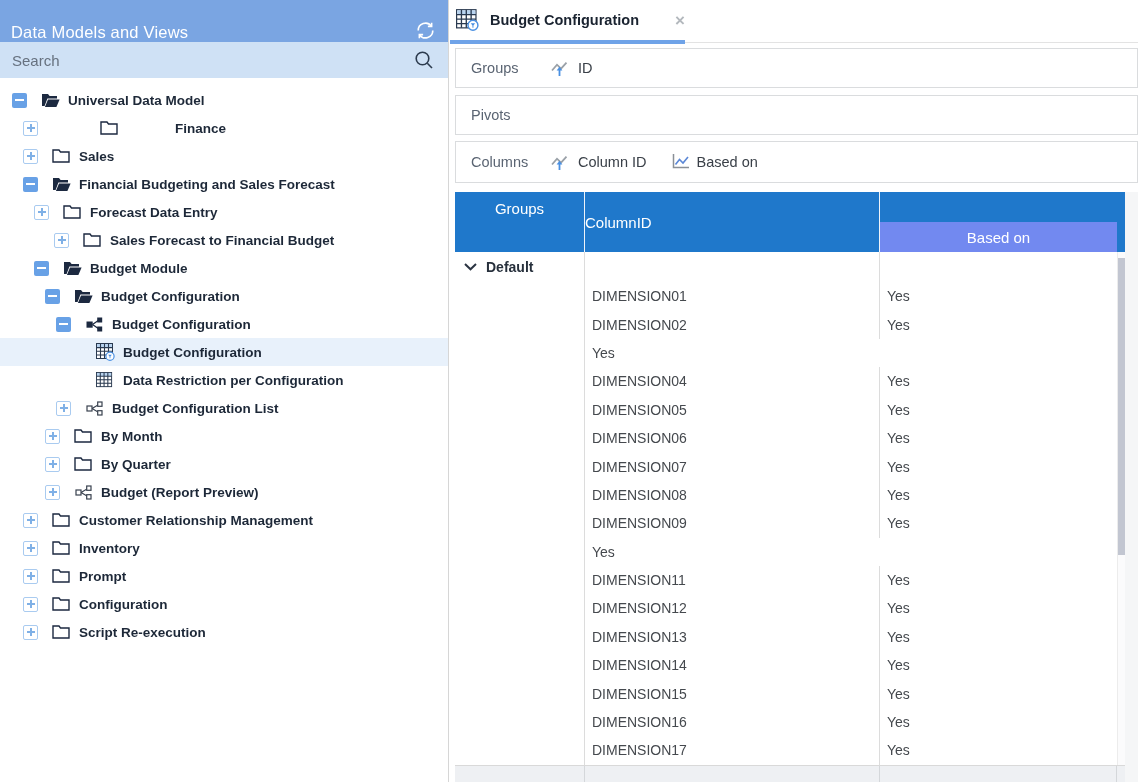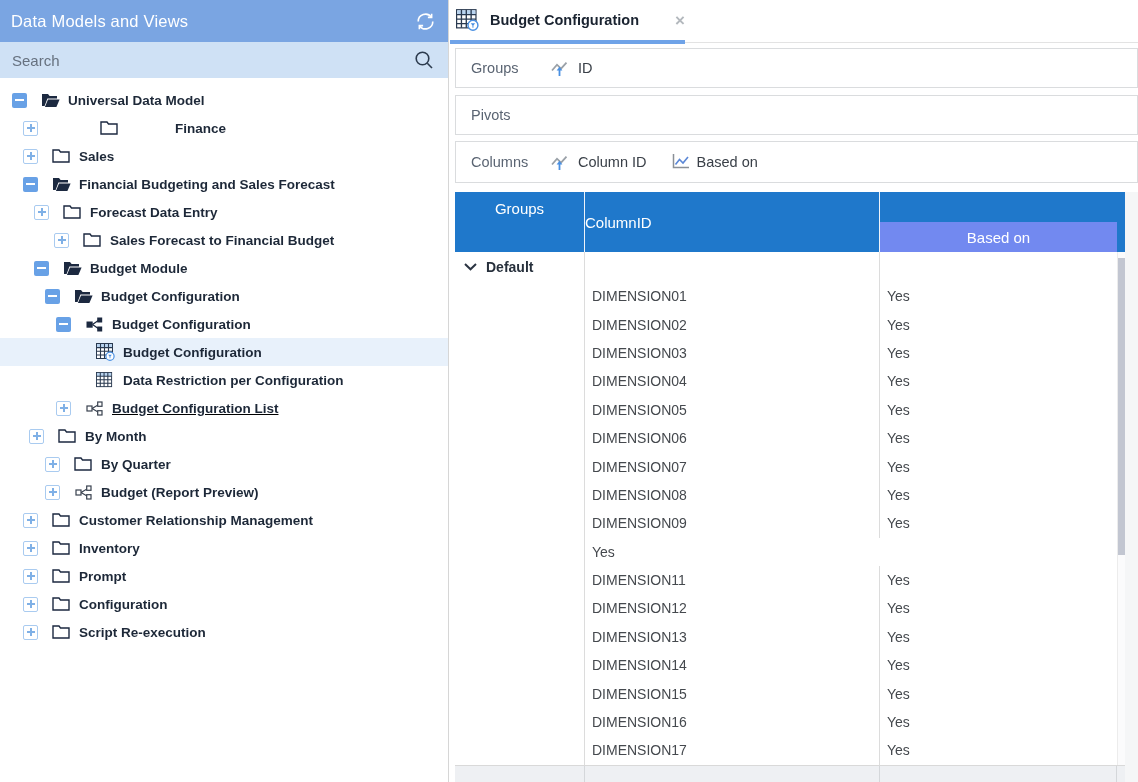--- a/index.html
+++ b/index.html
@@ -3,21 +3,21 @@
 <meta charset="utf-8">
 <style>
   *{box-sizing:border-box;margin:0;padding:0}
   html,body{width:1138px;height:782px;overflow:hidden;background:#fff;
     font-family:"Liberation Sans",sans-serif;-webkit-font-smoothing:antialiased}
   .app{position:relative;width:1138px;height:782px;background:#fff}
 
   
   .sidebar{position:absolute;left:0;top:0;width:449px;height:782px;background:#fff;
     border-right:1px solid #d6d6d6;overflow:hidden}
-  .sidebar-header{height:42px;background:#7aa5e2;display:flex;align-items:center;padding:0 11px}
+  .sidebar-header{height:42px;background:#7aa5e2;display:flex;align-items:flex-end;padding:0 11px}
   .sidebar-title{flex:1;color:#fff;font-size:16.5px;font-weight:400;letter-spacing:.2px}
   .refresh-btn{width:24px;height:24px;display:flex;align-items:center;justify-content:center;cursor:pointer}
   .search-bar{height:36px;background:#cfe1f5;display:flex;align-items:center;padding:0 12px}
   .search-input{flex:1;border:none;outline:none;background:transparent;font-size:15px;color:#3c4654;
     font-family:"Liberation Sans",sans-serif}
   .search-input::placeholder{color:#66717f;opacity:1}
   .search-btn{width:24px;height:24px;display:flex;align-items:center;justify-content:center;cursor:pointer}
 
   .tree{padding-top:8px}
   .tree-row{display:flex;align-items:center;height:28px;cursor:pointer;white-space:nowrap}
@@ -218,33 +218,33 @@
     <span class="expander none"></span>
     <span class="node-icon">
             <svg width="18" height="17" viewBox="0 0 19 18">
               <rect x="0.5" y="0.5" width="16" height="15" fill="#fff" stroke="#2a3a50"></rect>
               <rect x="1" y="1" width="15" height="3.3" fill="#b9d4f0"></rect>
               <path stroke="#2a3a50" stroke-width="1.1" fill="none" d="M0.5 4.6h16M0.5 8.3h16M0.5 12h16M4.5 0.5v15M8.5 0.5v15M12.5 0.5v15"></path>
             </svg>
           </span>
     <span class="node-label">Data Restriction per Configuration</span>
   </div>
-        <div class="tree-row" style="padding-left: 56px; text-decoration: underline;">
+        <div class="tree-row" style="padding-left: 56px;">
     <span class="expander plus"></span>
     <span class="node-icon">
             <svg width="17" height="15" viewBox="0 0 17 15">
               <path stroke="#39424f" stroke-width="1.2" fill="none" d="M6 7.5 13.3 3.2M6 7.5 13.3 11.8"></path>
               <rect x="1" y="5" width="5" height="5" fill="#fff" stroke="#39424f" stroke-width="1.2"></rect>
               <rect x="11.7" y="1" width="4.3" height="4.3" fill="#fff" stroke="#39424f" stroke-width="1.2"></rect>
               <rect x="11.7" y="9.7" width="4.3" height="4.3" fill="#fff" stroke="#39424f" stroke-width="1.2"></rect>
             </svg>
           </span>
     <span class="node-label">Budget Configuration List</span>
   </div>
-        <div class="tree-row" style="padding-left: 29px;">
+        <div class="tree-row" style="padding-left: 45px;">
     <span class="expander plus"></span>
     <span class="node-icon">
             <svg width="18" height="14" viewBox="0 0 18 14">
               <path fill="#fff" stroke="#1c2940" stroke-width="1.4" d="M1 13V1h6l1.5 2H17v10z"></path>
             </svg>
           </span>
     <span class="node-label">By Month</span>
   </div>
         <div class="tree-row" style="padding-left: 45px;">
     <span class="expander plus"></span>
@@ -416,21 +416,20 @@
     <div class="cell cell-id">DIMENSION01</div>
     <div class="cell cell-basedon">Yes</div>
   </div>
             <div class="data-row">
     <div class="cell cell-groups"></div>
     <div class="cell cell-id">DIMENSION02</div>
     <div class="cell cell-basedon">Yes</div>
   </div>
             <div class="data-row">
     <div class="cell cell-groups"></div>
-    <div class="cell cell-id">DIMENSION03</div>
     <div class="cell cell-basedon">Yes</div>
   </div>
             <div class="data-row">
     <div class="cell cell-groups"></div>
     <div class="cell cell-id">DIMENSION04</div>
     <div class="cell cell-basedon">Yes</div>
   </div>
             <div class="data-row">
     <div class="cell cell-groups"></div>
     <div class="cell cell-id">DIMENSION05</div>

